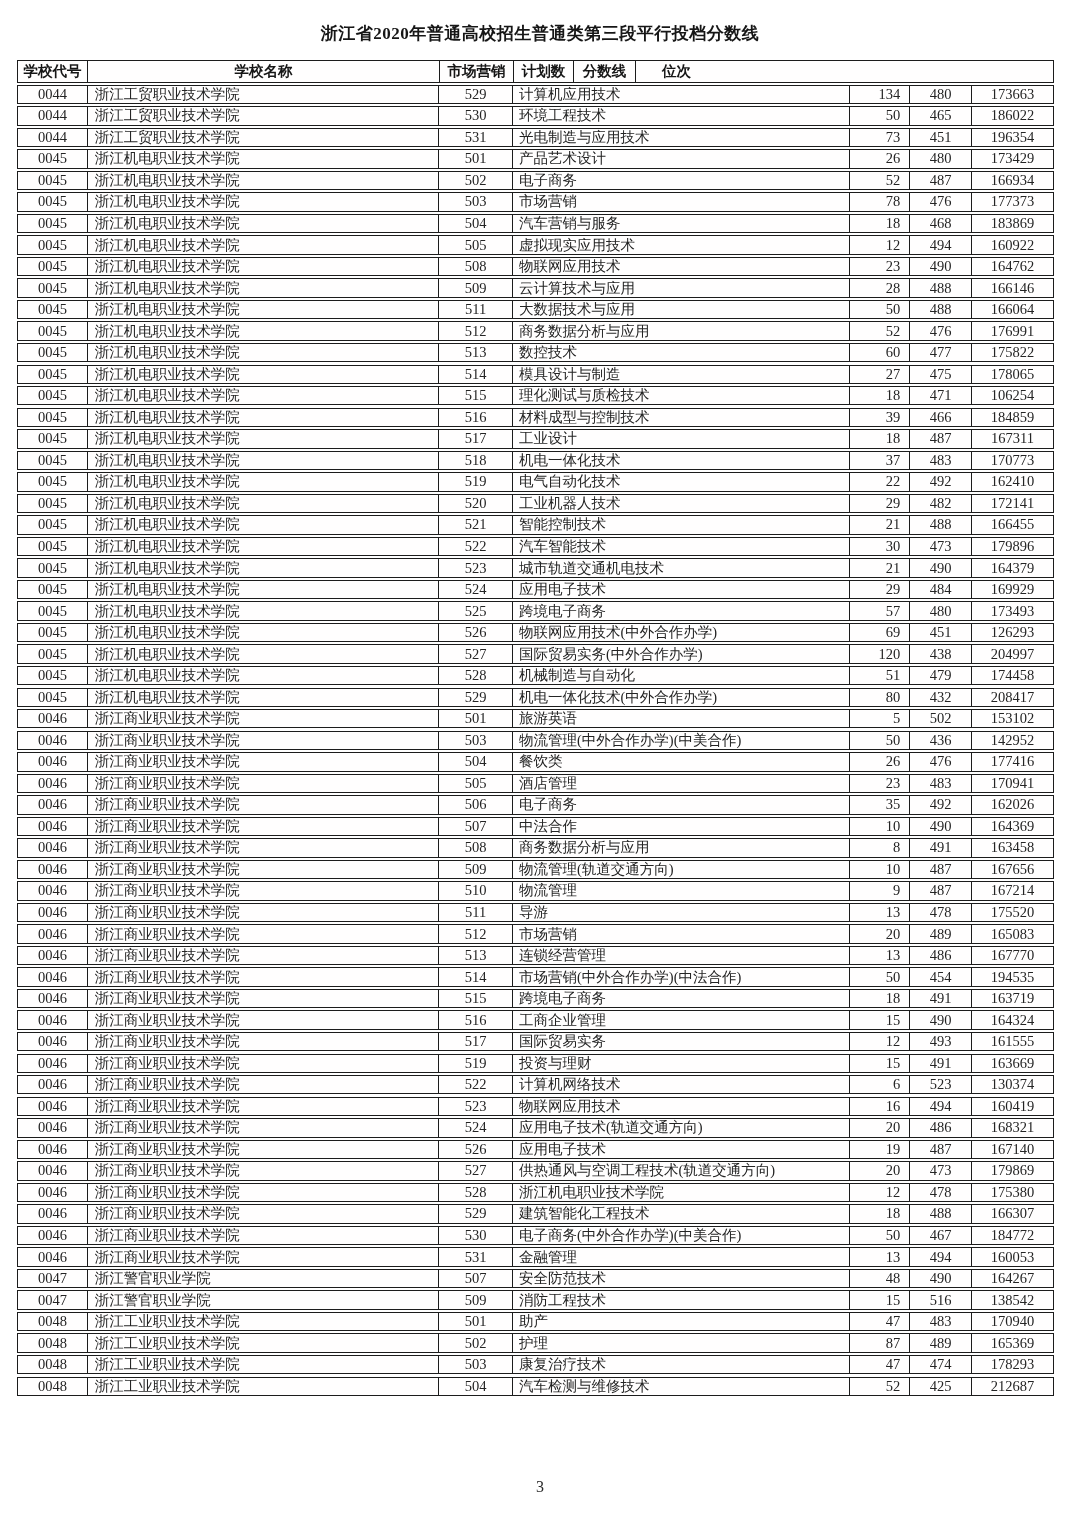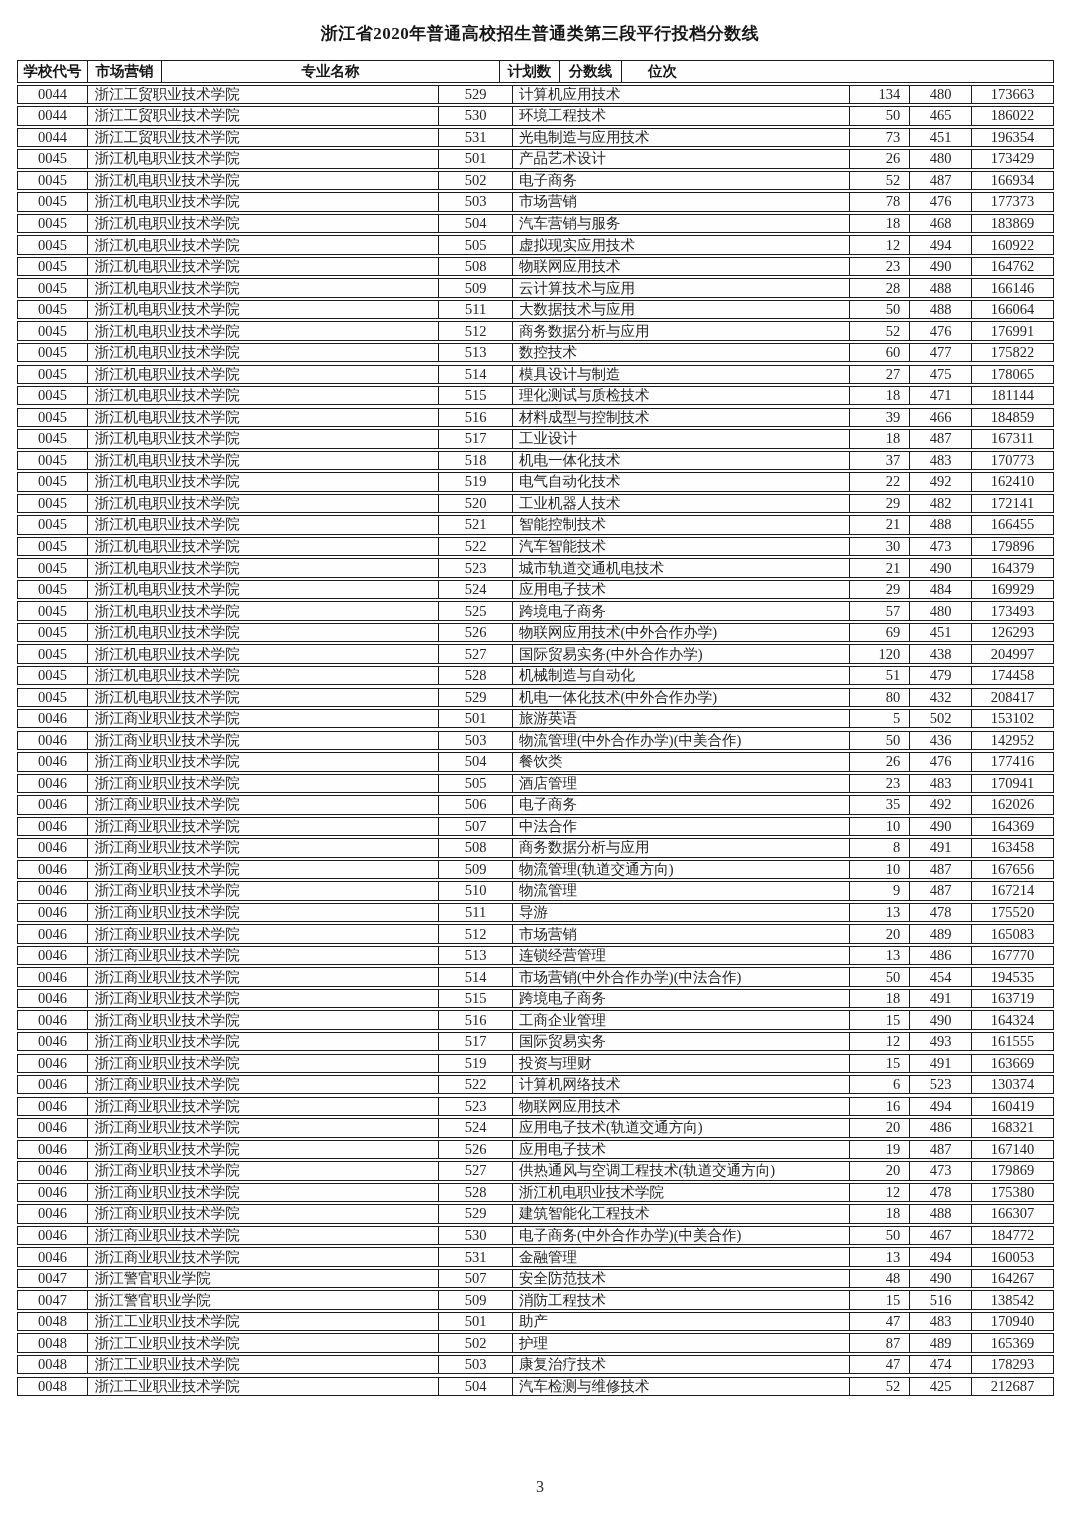--- a/index.html
+++ b/index.html
@@ -87,22 +87,22 @@
 </style>
 </head>
 <body>
 
 <div class="page">
   <h1 class="title">浙江省2020年普通高校招生普通类第三段平行投档分数线</h1>
 
   <div class="table">
     <div class="row header" id="header-row">
         <div class="cell c0">学校代号</div>
+        <div class="cell c1">学校名称</div>
         <div class="cell c2">市场营销</div>
-        <div class="cell c3">专业名称</div>
         <div class="cell c4">计划数</div>
         <div class="cell c5">分数线</div>
         <div class="cell c6">位次</div>
       </div>
     <div id="rows-container">
         <div class="row">
           <div class="cell c0">0044</div>
           <div class="cell c1">浙江工贸职业技术学院</div>
           <div class="cell c2">529</div>
           <div class="cell c3">计算机应用技术</div>
@@ -227,21 +227,21 @@
           <div class="cell c5">475</div>
           <div class="cell c6">178065</div>
         </div>
         <div class="row">
           <div class="cell c0">0045</div>
           <div class="cell c1">浙江机电职业技术学院</div>
           <div class="cell c2">515</div>
           <div class="cell c3">理化测试与质检技术</div>
           <div class="cell c4">18</div>
           <div class="cell c5">471</div>
-          <div class="cell c6">181144</div>
+          <div class="cell c6">106254</div>
         </div>
         <div class="row">
           <div class="cell c0">0045</div>
           <div class="cell c1">浙江机电职业技术学院</div>
           <div class="cell c2">516</div>
           <div class="cell c3">材料成型与控制技术</div>
           <div class="cell c4">39</div>
           <div class="cell c5">466</div>
           <div class="cell c6">184859</div>
         </div>

